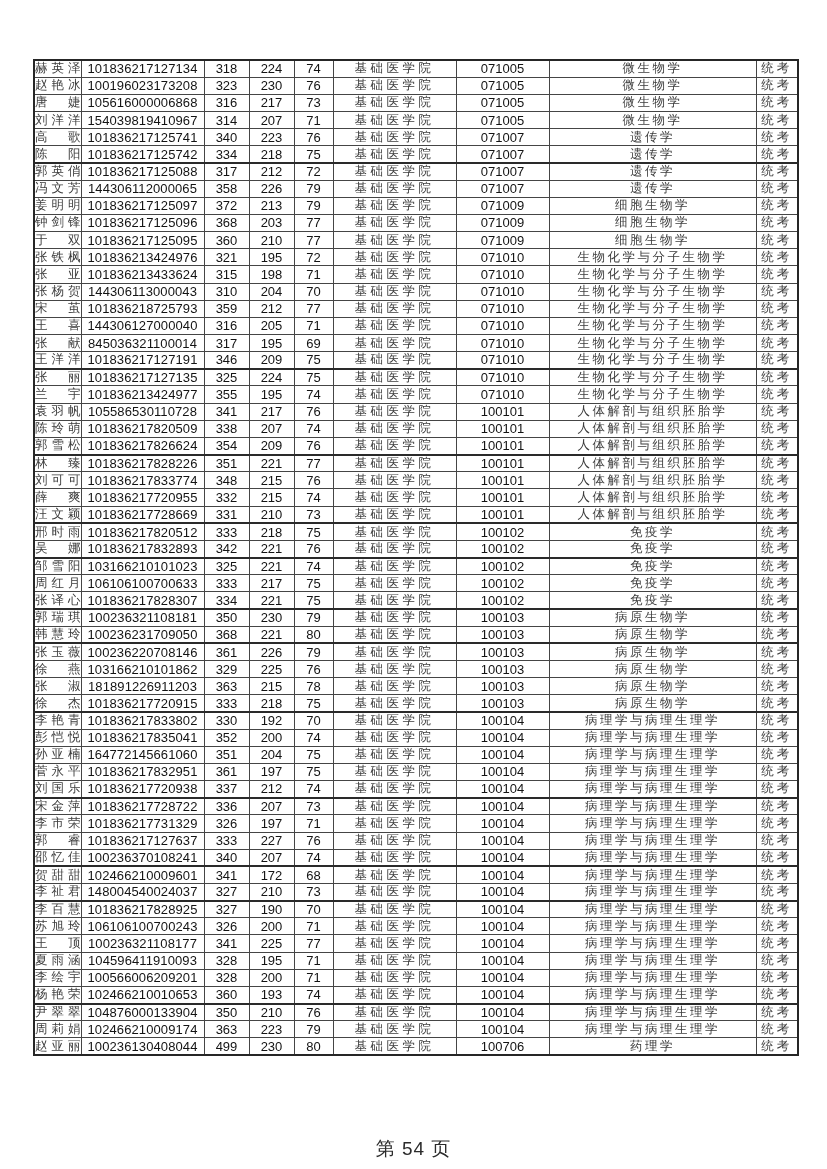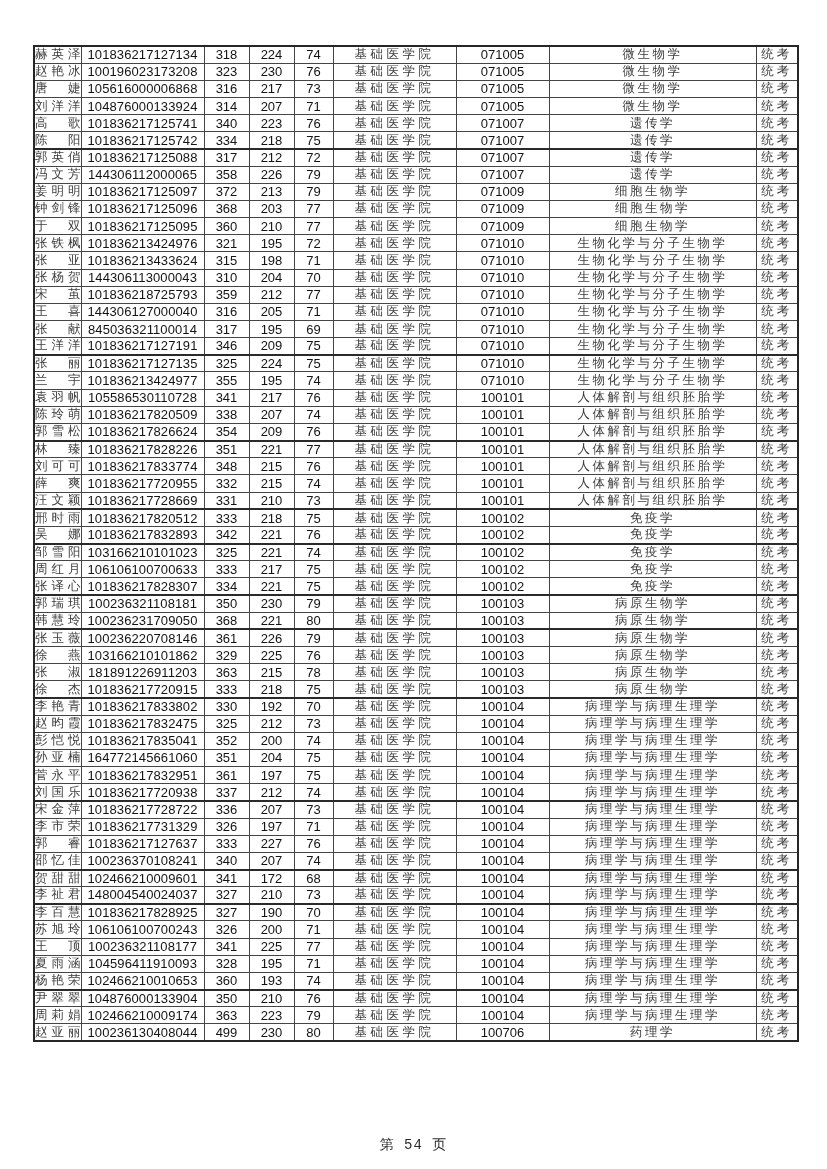--- a/index.html
+++ b/index.html
@@ -3,21 +3,21 @@
 <meta charset="utf-8">
 <style>
   html,body { margin:0; padding:0; }
   body {
     width:827px; height:1169px;
     background:#ffffff;
     position:relative;
     font-family:"Liberation Sans", sans-serif;
     overflow:hidden;
   }
-  .sheet { position:absolute; left:33px; top:45px; }
+  .sheet { position:absolute; left:33px; top:59px; }
   table.results {
     border-collapse:collapse;
     table-layout:fixed;
     width:764px;
     border:2px solid #262626;
   }
   table.results td {
     border:1px solid #454545;
     padding:0;
     height:15px;
@@ -34,24 +34,23 @@
   .c1 { font-size:13px; color:#131313; letter-spacing:0.1px; }
   .c2, .c3, .c4 { font-size:13px; color:#131313; }
   .c5 { font-size:12.5px; color:#3d3d3d; letter-spacing:3.5px; }
   .c6 { font-size:13px; color:#131313; }
   .c7 { font-size:12.5px; color:#3d3d3d; letter-spacing:2.5px; }
   .c8 { font-size:12.5px; color:#3d3d3d; letter-spacing:3px; }
   .footer {
     position:absolute;
     top:1136px; left:0; width:827px;
     text-align:center;
-    font-size:14px;
+    font-size:19px;
     color:#2b2b2b;
     letter-spacing:1px;
-    font-family:Liberation Mono, monospace;
   }
 </style>
 </head>
 <body>
 
 <div class="sheet">
   <table class="results">
     <colgroup>
       <col style="width:47px">
       <col style="width:123px">
@@ -92,21 +91,21 @@
           <td class="c2">316</td>
           <td class="c3">217</td>
           <td class="c4">73</td>
           <td class="c5">基础医学院</td>
           <td class="c6">071005</td>
           <td class="c7">微生物学</td>
           <td class="c8">统考</td>
         </tr>
         <tr>
           <td class="c0">刘洋洋</td>
-          <td class="c1">104876000133924</td>
+          <td class="c1">154039819410967</td>
           <td class="c2">314</td>
           <td class="c3">207</td>
           <td class="c4">71</td>
           <td class="c5">基础医学院</td>
           <td class="c6">071005</td>
           <td class="c7">微生物学</td>
           <td class="c8">统考</td>
         </tr>
         <tr>
           <td class="c0">高歌</td>
@@ -487,31 +486,20 @@
           <td class="c1">101836217833802</td>
           <td class="c2">330</td>
           <td class="c3">192</td>
           <td class="c4">70</td>
           <td class="c5">基础医学院</td>
           <td class="c6">100104</td>
           <td class="c7">病理学与病理生理学</td>
           <td class="c8">统考</td>
         </tr>
         <tr>
-          <td class="c0">赵昀霞</td>
-          <td class="c1">101836217832475</td>
-          <td class="c2">325</td>
-          <td class="c3">212</td>
-          <td class="c4">73</td>
-          <td class="c5">基础医学院</td>
-          <td class="c6">100104</td>
-          <td class="c7">病理学与病理生理学</td>
-          <td class="c8">统考</td>
-        </tr>
-        <tr>
           <td class="c0">彭恺悦</td>
           <td class="c1">101836217835041</td>
           <td class="c2">352</td>
           <td class="c3">200</td>
           <td class="c4">74</td>
           <td class="c5">基础医学院</td>
           <td class="c6">100104</td>
           <td class="c7">病理学与病理生理学</td>
           <td class="c8">统考</td>
         </tr>
@@ -645,20 +633,31 @@
           <td class="c5">基础医学院</td>
           <td class="c6">100104</td>
           <td class="c7">病理学与病理生理学</td>
           <td class="c8">统考</td>
         </tr>
         <tr>
           <td class="c0">夏雨涵</td>
           <td class="c1">104596411910093</td>
           <td class="c2">328</td>
           <td class="c3">195</td>
+          <td class="c4">71</td>
+          <td class="c5">基础医学院</td>
+          <td class="c6">100104</td>
+          <td class="c7">病理学与病理生理学</td>
+          <td class="c8">统考</td>
+        </tr>
+        <tr>
+          <td class="c0">李绘宇</td>
+          <td class="c1">100566006209201</td>
+          <td class="c2">328</td>
+          <td class="c3">200</td>
           <td class="c4">71</td>
           <td class="c5">基础医学院</td>
           <td class="c6">100104</td>
           <td class="c7">病理学与病理生理学</td>
           <td class="c8">统考</td>
         </tr>
         <tr class="thick">
           <td class="c0">杨艳荣</td>
           <td class="c1">102466210010653</td>
           <td class="c2">360</td>

